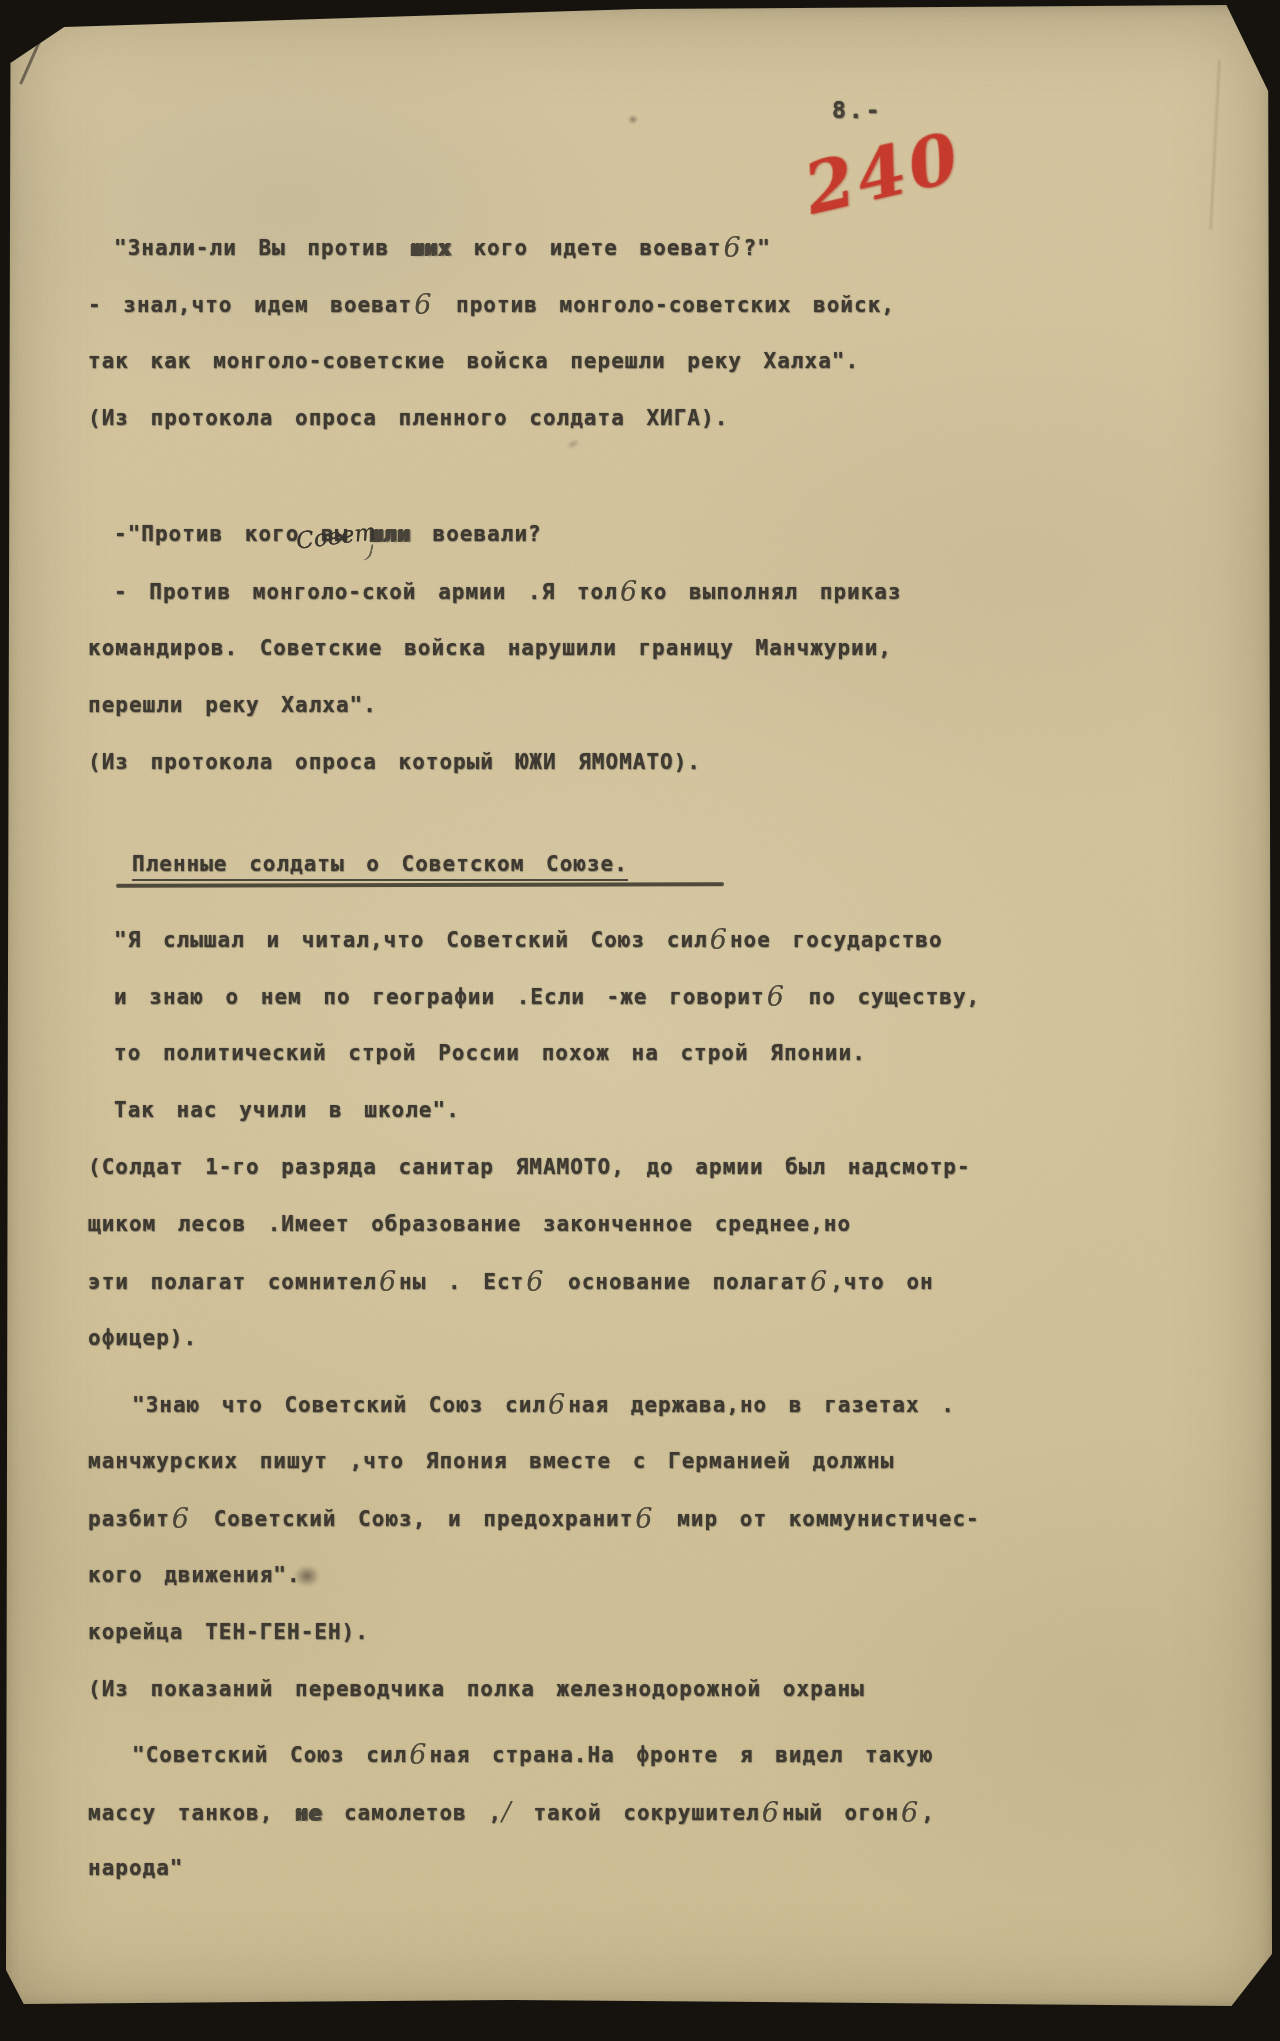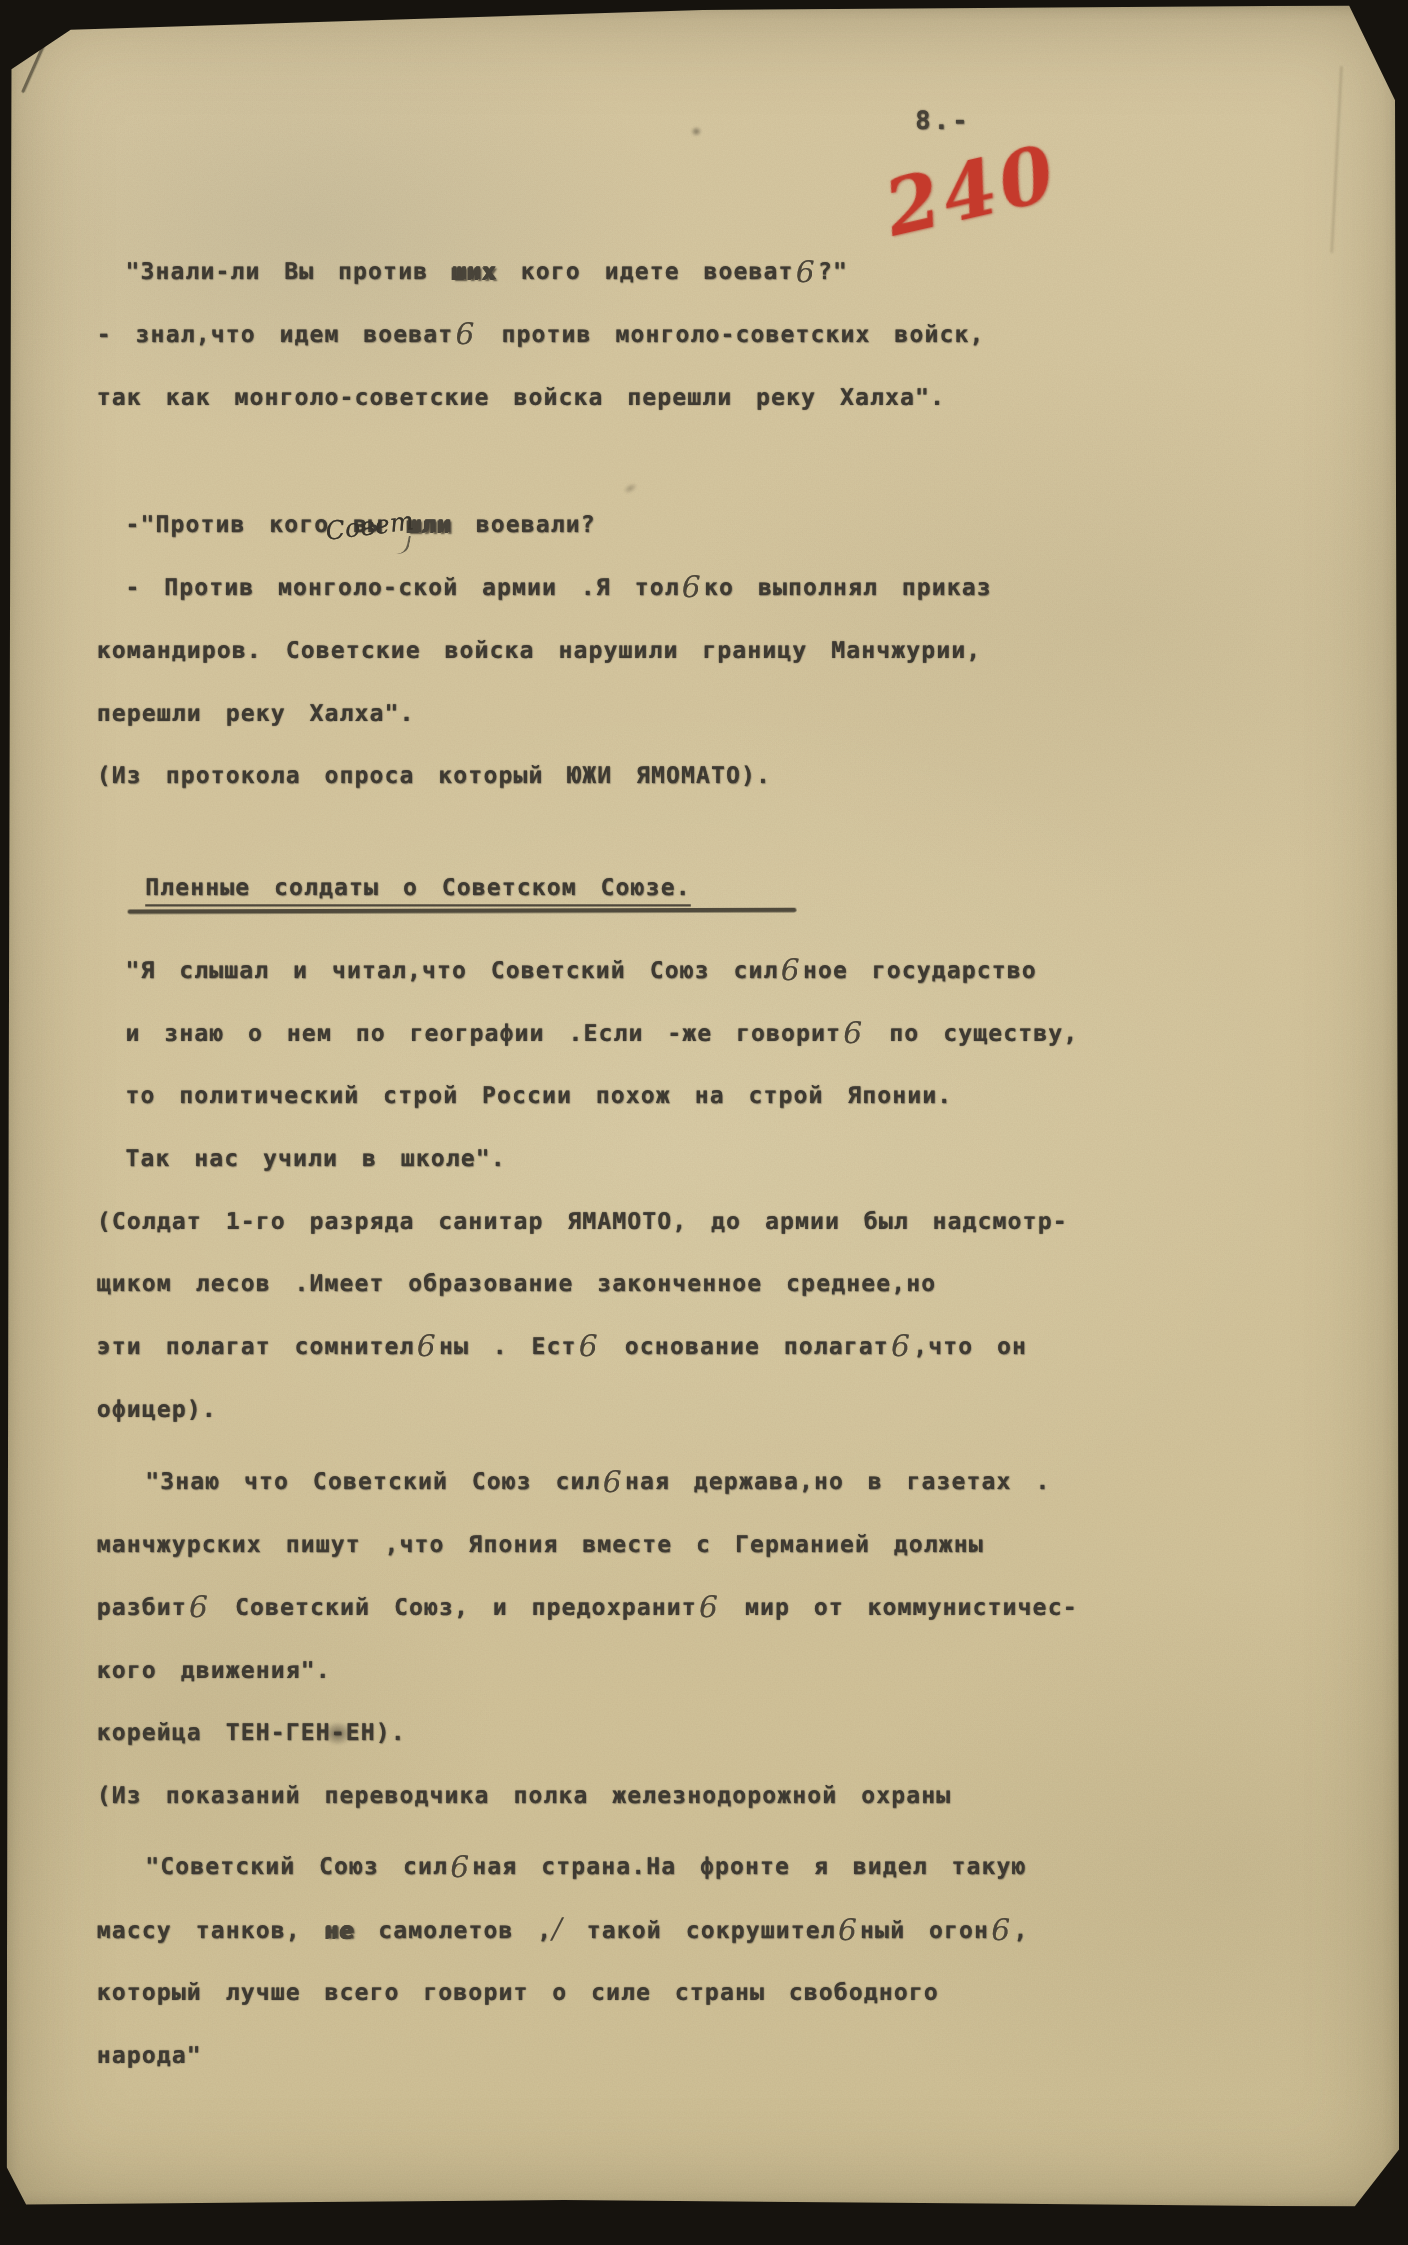--- a/index.html
+++ b/index.html
@@ -141,20 +141,21 @@
   <div class="blot blot3"></div>
 
   <div class="page-num">8.-</div>
   <div class="red-num">240</div>
 
   <div class="text-body">
       <div class="block">
         <div class="line ind1"><span class="typed">"Знали-ли Вы против </span><span class="smudge">ших</span><span class="typed"> кого идете воеват</span><span class="soft">6</span><span class="typed">?"</span></div>
         <div class="line ind0"><span class="typed">- знал,что идем воеват</span><span class="soft">6</span><span class="typed"> против монголо-советских войск,</span></div>
         <div class="line ind0"><span class="typed">так как монголо-советские войска перешли реку Халха".</span></div>
+        <div class="line ind0"><span class="typed">(Из протокола опроса пленного солдата ХИГА).</span></div>
       </div>
       <div class="block">
         <div class="line ind1"><span class="typed">-"Против кого вы </span><span class="smudge">шли</span><span class="typed"> воевали?</span></div>
         <div class="line ind1"><span class="typed">- Против монголо-</span><span class="ins">Совет</span><span class="typed">ской армии .Я тол</span><span class="soft">6</span><span class="typed">ко выполнял приказ</span></div>
         <div class="line ind0"><span class="typed">командиров. Советские войска нарушили границу Манчжурии,</span></div>
         <div class="line ind0"><span class="typed">перешли реку Халха".</span></div>
         <div class="line ind0"><span class="typed">(Из протокола опроса который ЮЖИ ЯМОМАТО).</span></div>
       </div>
       <div class="block heading-block">
         <div class="line ind2"><span class="typed">Пленные солдаты о Советском Союзе.</span></div>
@@ -173,18 +174,17 @@
         <div class="line ind2"><span class="typed">"Знаю что Советский Союз сил</span><span class="soft">6</span><span class="typed">ная держава,но в газетах .</span></div>
         <div class="line ind0"><span class="typed">манчжурских пишут ,что Япония вместе с Германией должны</span></div>
         <div class="line ind0"><span class="typed">разбит</span><span class="soft">6</span><span class="typed"> Советский Союз, и предохранит</span><span class="soft">6</span><span class="typed"> мир от коммунистичес-</span></div>
         <div class="line ind0"><span class="typed">кого движения".</span></div>
         <div class="line ind0"><span class="typed">корейца ТЕН-ГЕН-ЕН).</span></div>
         <div class="line ind0"><span class="typed">(Из показаний переводчика полка железнодорожной охраны</span></div>
       </div>
       <div class="block">
         <div class="line ind2"><span class="typed">"Советский Союз сил</span><span class="soft">6</span><span class="typed">ная страна.На фронте я видел такую</span></div>
         <div class="line ind0"><span class="typed">массу танков,</span><span class="smudge"> не</span><span class="typed"> самолетов ,</span><span class="handmark">/</span><span class="typed"> такой сокрушител</span><span class="soft">6</span><span class="typed">ный огон</span><span class="soft">6</span><span class="typed">,</span></div>
-        <div class="line ind0"><span class="typed">который лучше всего говорит о силе страны свободного</span></div>
         <div class="line ind0"><span class="typed">народа"</span></div>
       </div>
     </div>
 
 </div>
 
 </body></html>

